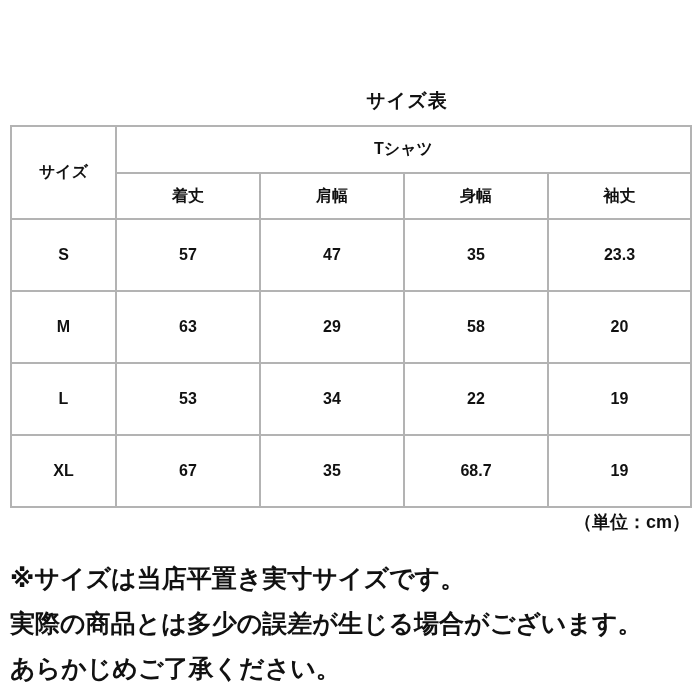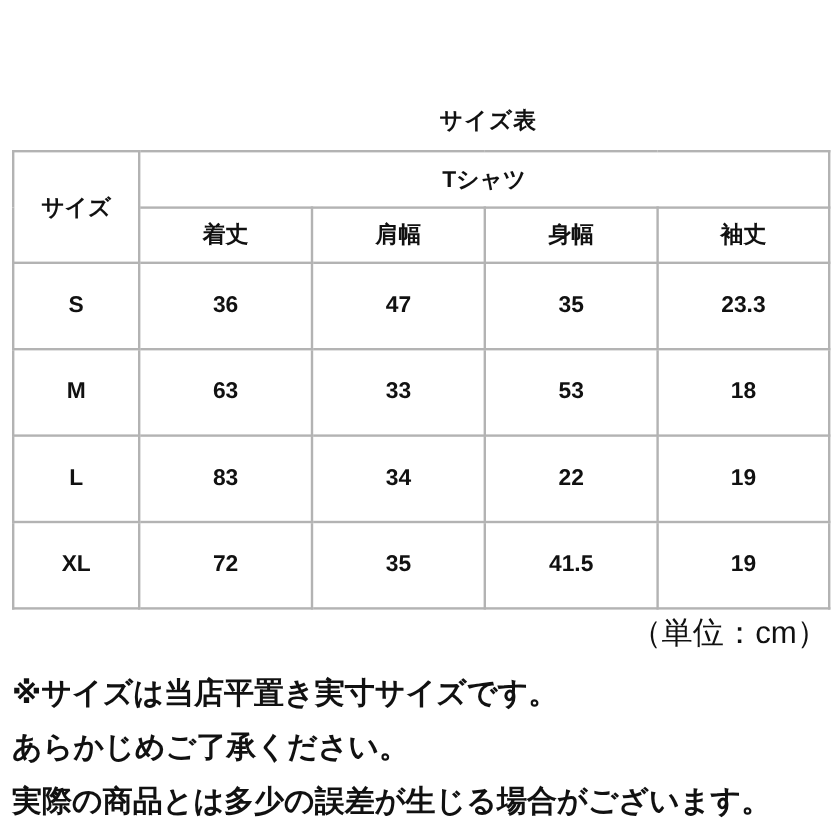--- a/index.html
+++ b/index.html
@@ -29,32 +29,32 @@
     border-collapse: collapse;
     table-layout: fixed;
   }
   table.size-table th,
   table.size-table td {
     border: 2px solid #b3b3b3;
     background: #ffffff;
     text-align: center;
     vertical-align: middle;
     font-weight: bold;
-    font-size: 19px;
+    font-size: 16px;
     color: #111111;
     padding: 0;
   }
   tr.r-product  { height: 47px; }
   tr.r-measures { height: 46px; }
   tr.r-data     { height: 72px; }
   .unit-note {
     position: absolute;
     top: 510px; right: 10px;
-    font-size: 26px;
-    font-weight: normal;
+    font-size: 18px;
+    font-weight: bold;
   }
   .notes {
     position: absolute;
     top: 556px; left: 10px;
     width: 690px;
     font-size: 25px;
     font-weight: bold;
     line-height: 45px;
     white-space: nowrap;
   }
@@ -78,48 +78,48 @@
       <th colspan="4">Tシャツ</th>
     </tr>
     <tr class="r-measures">
       <th>着丈</th>
       <th>肩幅</th>
       <th>身幅</th>
       <th>袖丈</th>
     </tr>
     <tr class="r-data">
       <th>S</th>
-      <td>36</td>
+      <td>57</td>
       <td>47</td>
       <td>35</td>
       <td>23.3</td>
     </tr>
     <tr class="r-data">
       <th>M</th>
       <td>63</td>
-      <td>33</td>
-      <td>53</td>
-      <td>18</td>
+      <td>29</td>
+      <td>58</td>
+      <td>20</td>
     </tr>
     <tr class="r-data">
       <th>L</th>
-      <td>83</td>
+      <td>53</td>
       <td>34</td>
       <td>22</td>
       <td>19</td>
     </tr>
     <tr class="r-data">
       <th>XL</th>
-      <td>72</td>
+      <td>67</td>
       <td>35</td>
-      <td>41.5</td>
+      <td>68.7</td>
       <td>19</td>
     </tr>
   </tbody>
 </table>
 
 <div class="unit-note">（単位：cm）</div>
 
 <div class="notes">
   <div>※サイズは当店平置き実寸サイズです。</div>
+  <div>実際の商品とは多少の誤差が生じる場合がございます。</div>
   <div>あらかじめご了承ください。</div>
-  <div>実際の商品とは多少の誤差が生じる場合がございます。</div>
 </div>
 
 </body></html>

